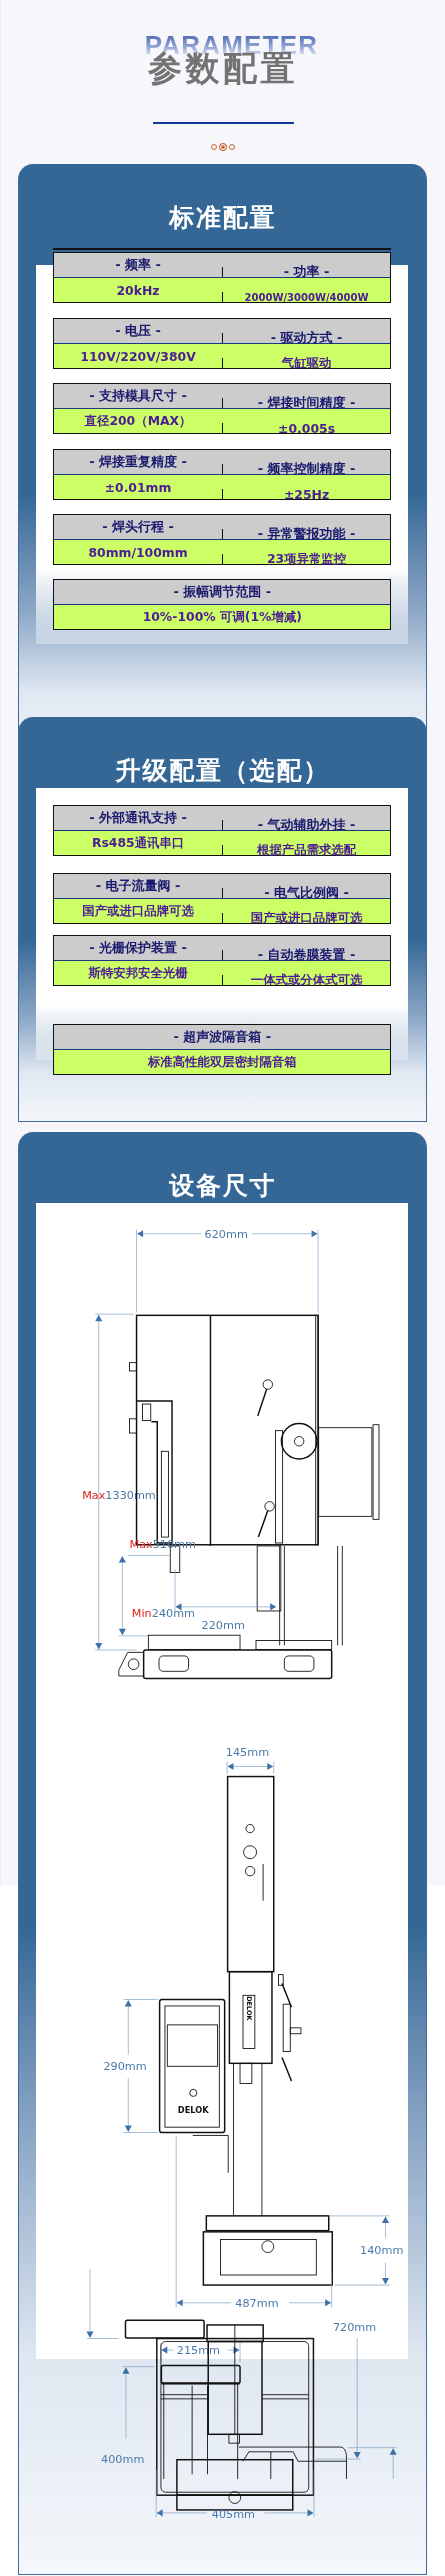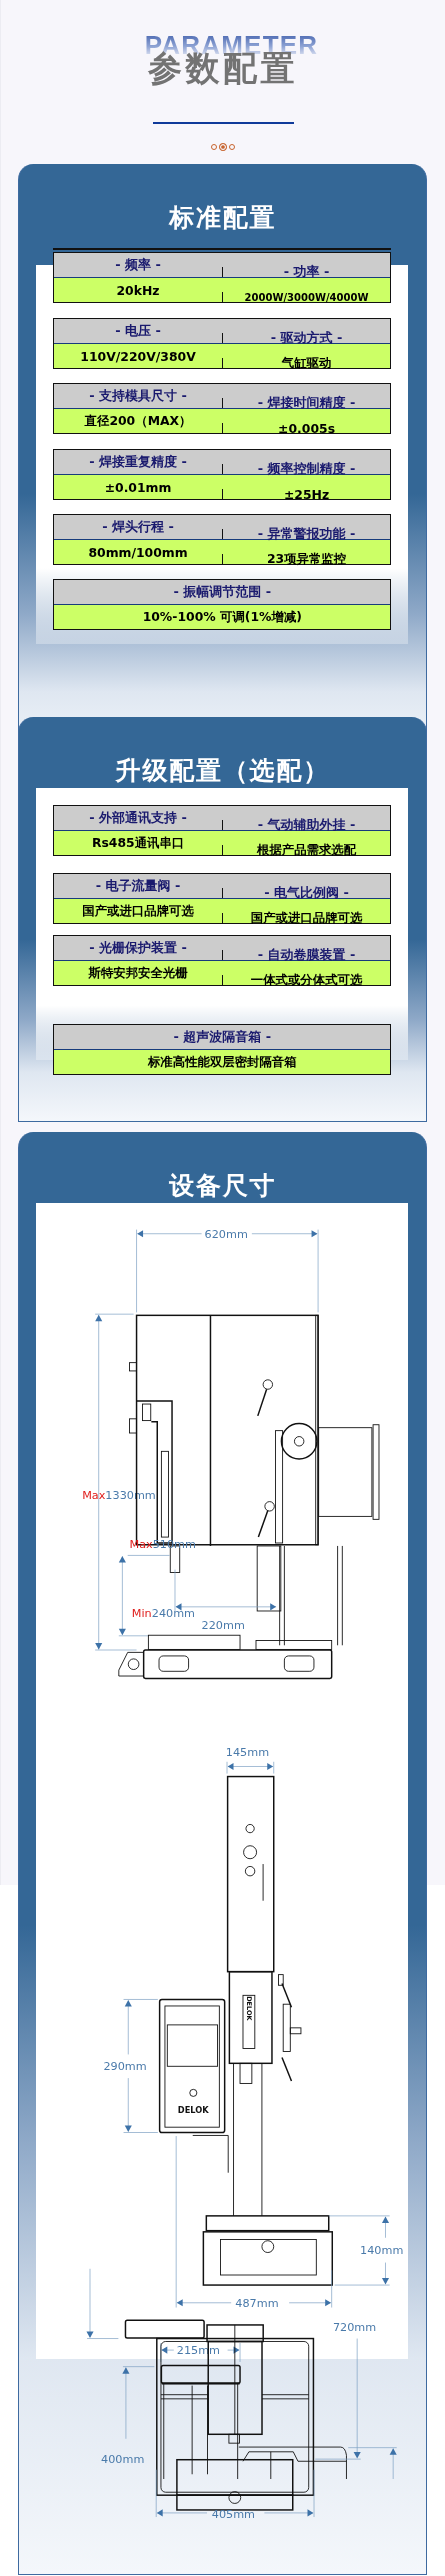--- a/index.html
+++ b/index.html
@@ -25,21 +25,21 @@
   .card-title { position: absolute; left: 0; width: 100%; top: 37px; text-align: center; color: #fff; font-weight: bold; font-size: 25px; letter-spacing: 1.8px; line-height: 33px; }
   .card-inner { position: absolute; left: 17px; width: 372px; top: 101px; background: #ffffff; }
 
   .spec { position: absolute; left: 17px; width: 338px; border: 1.2px solid #111; background: #fff; }
   .spec .row { display: flex; }
   .spec .hd { height: 25.4px; background: #cccccc; border-bottom: 1.8px solid #173b7c; }
   .spec .vl { height: 24px; background: #ccff66; }
   .spec .cell { flex: 1; display: flex; align-items: center; justify-content: center; }
   .spec .cell + .cell { border-left: 1.2px solid #111; margin-top: 14px; }
   .spec .hd .cell { color: #1a1a6e; font-size: 13px; font-weight: bold; }
-  .spec .vl .cell { color: #000000; font-size: 12.4px; font-weight: bold; }
+  .spec .vl .cell { color: #4c1d95; font-size: 12.4px; font-weight: bold; }
   .spec .vl .cell.small { font-size: 10px; }
 
   
   .drawing { position: absolute; left: 0; top: 0; width: 372px; }
   .dim { fill: #4a7aaa; font-family: "DejaVu Sans", sans-serif; font-size: 19px; }
   .red { fill: #e0201e; }
   .ln { stroke: #111; stroke-width: 2.5; fill: none; }
   .ln2 { stroke: #111; stroke-width: 1.5; fill: none; }
   .dl { stroke: #7fa2c4; stroke-width: 1.2; fill: none; }
   .ar { fill: #3d72a8; }

